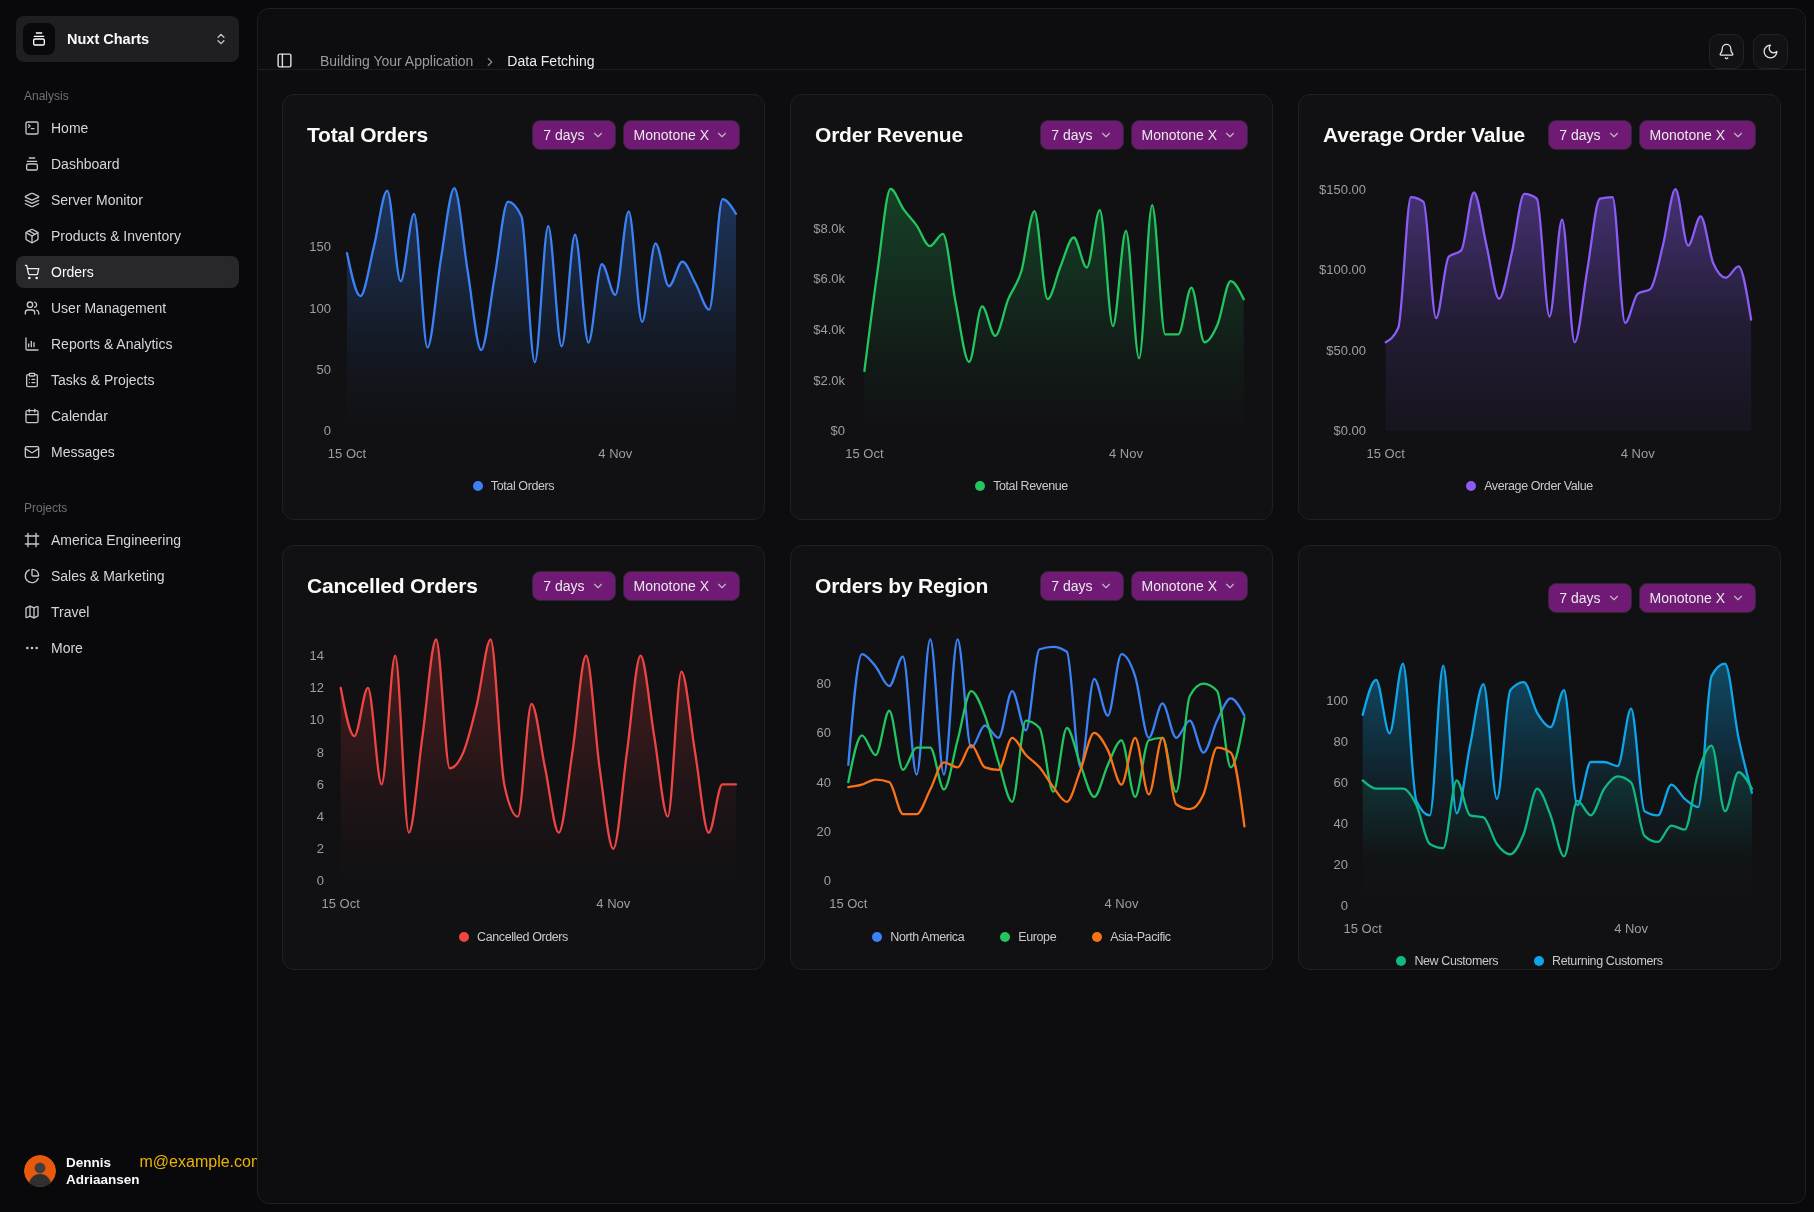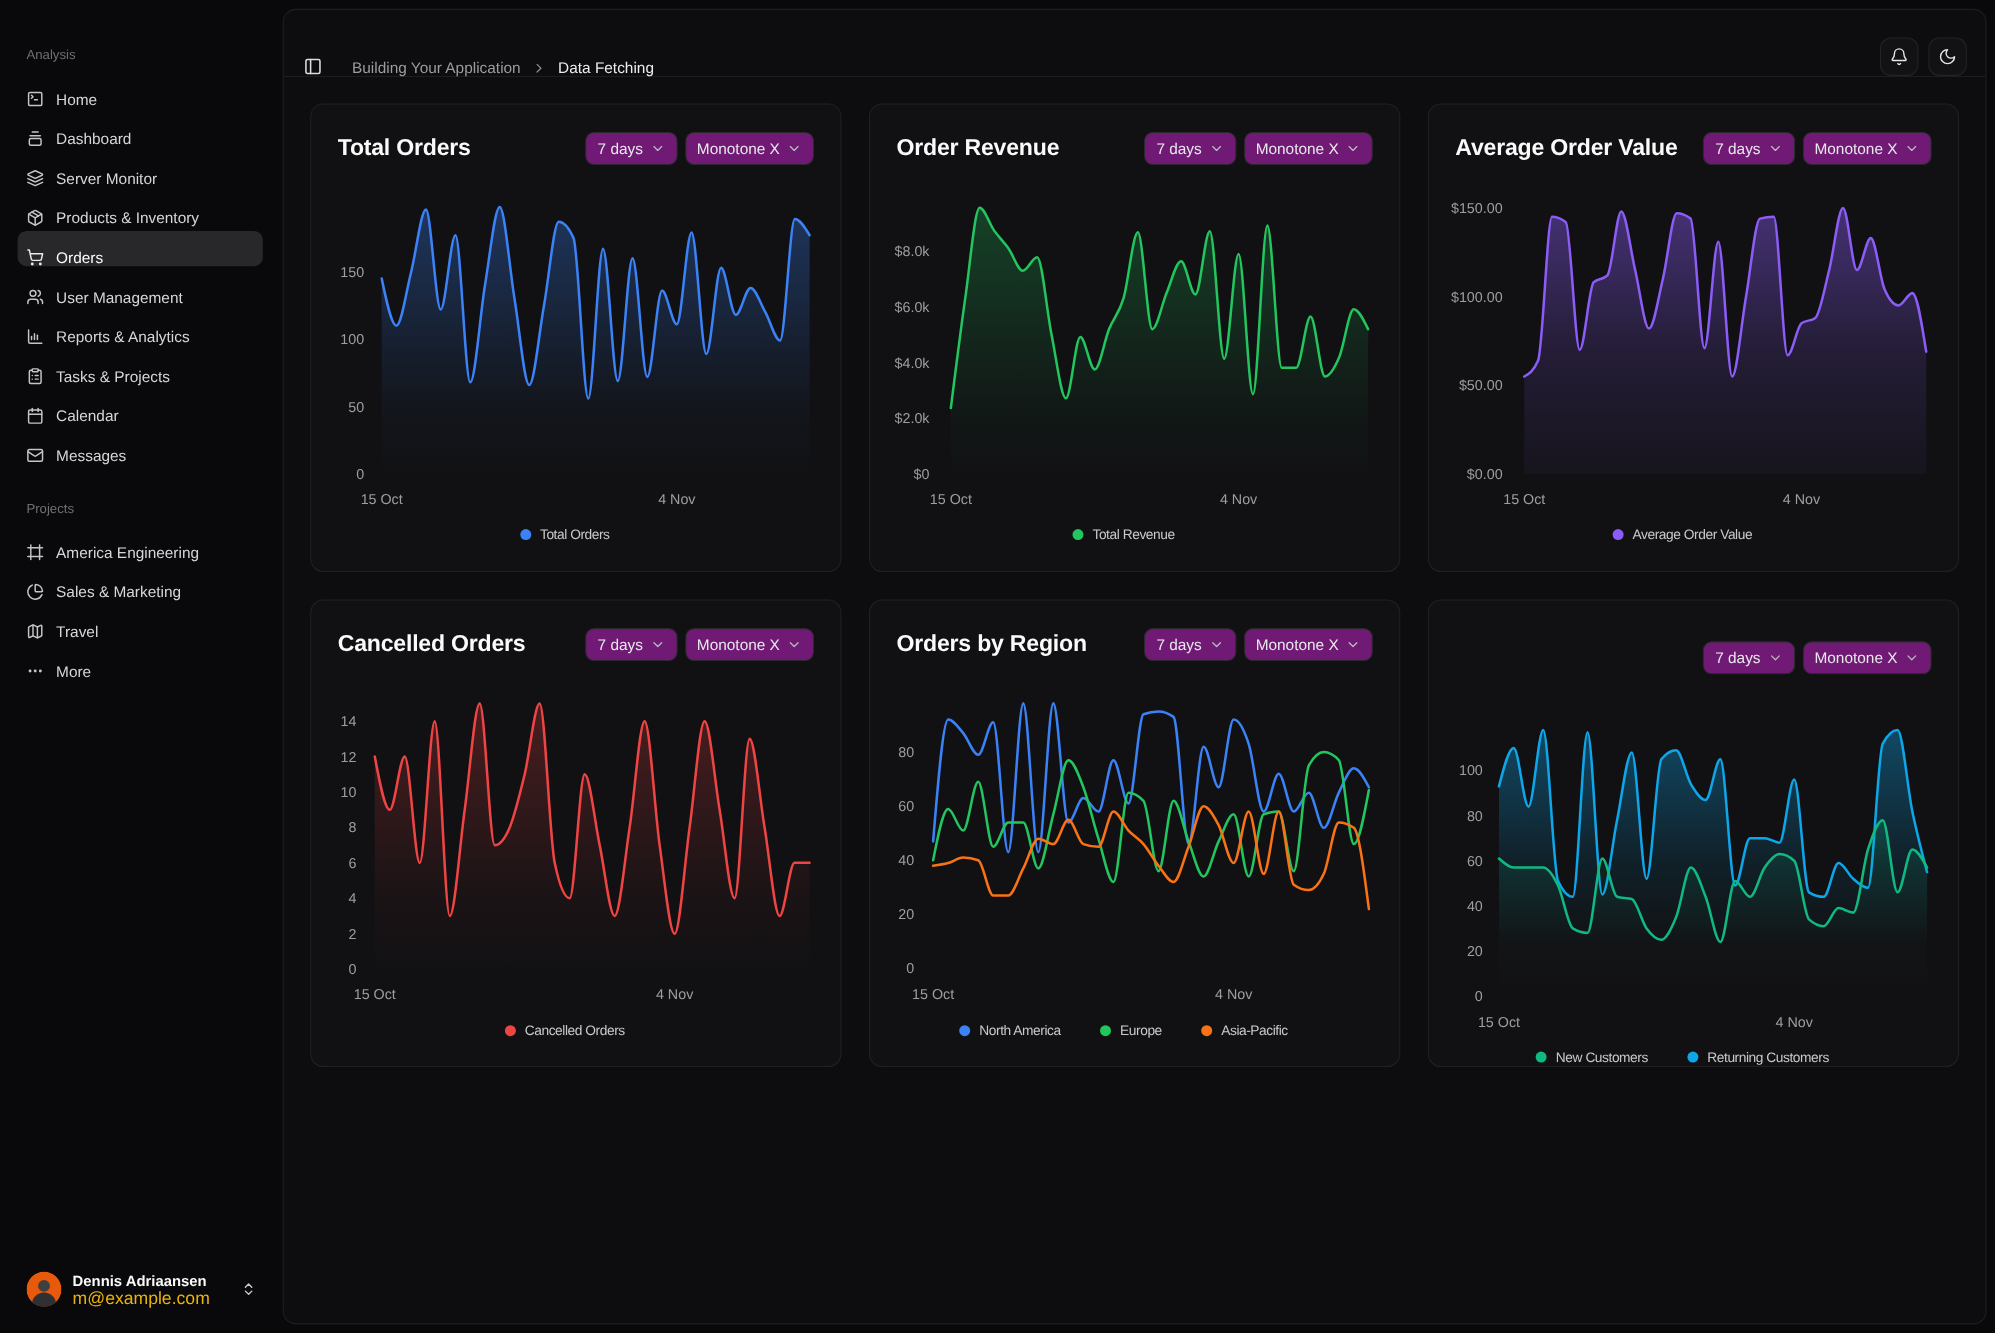--- a/index.html
+++ b/index.html
@@ -2,26 +2,26 @@
 <html><head><meta charset="utf-8"><style>
 *{margin:0;padding:0;box-sizing:border-box}
 html,body{width:1814px;height:1212px;overflow:hidden}
 body{background:#09090b;font-family:"Liberation Sans",sans-serif;-webkit-font-smoothing:antialiased}
 .sidebar{position:absolute;left:0;top:0;width:257px;height:1212px;padding:16px;color:#d9d9dc}
 .logo{display:flex;align-items:center;height:46.4px;background:#1f1f22;border-radius:8px;padding:7px;width:222.7px}
 .logobox{width:32px;height:32px;border-radius:8px;background:#09090b;display:flex;align-items:center;justify-content:center}
 .logotxt{font-weight:700;font-size:14.5px;color:#fafafa;margin-left:12px;flex:1}
 .logochev{display:flex;margin-right:4px}
 .slabel{font-size:12px;color:#6f6f76;height:32px;display:flex;align-items:center;padding-left:8px}
-.nitem{display:flex;align-items:flex-end;gap:11px;height:32px;margin-bottom:4px;padding-left:8px;border-radius:8px;font-size:14px;color:#d6d6da;width:222.7px}
+.nitem{display:flex;align-items:center;gap:11px;height:32px;margin-bottom:4px;padding-left:8px;border-radius:8px;font-size:14px;color:#d6d6da;width:222.7px}
 .nitem.active{background:#28282b;color:#fafafa}
 .nic{flex:0 0 auto;opacity:.92}
 .user{position:absolute;left:16px;bottom:20px;width:222.7px;display:flex;align-items:center;padding:4px 4px 4px 8px}
 .avatar{width:32px;height:32px;border-radius:50%;overflow:hidden;flex:0 0 auto}
-.uinfo{display:flex;flex-direction:column;margin-left:10px;flex:1}
+.uinfo{display:flex;margin-left:10px;flex:1}
 .uname{font-size:13.5px;font-weight:700;color:#fafafa;line-height:17px}
 .umail{font-size:16px;color:#eab308;line-height:15px}
 .uchev{display:flex;margin-right:2px}
 .main{position:absolute;left:257px;top:8px;width:1549px;height:1196px;background:#0d0d0f;border:1px solid #1f1f22;border-radius:12px}
 .topbar{display:flex;align-items:flex-end;height:61px;border-bottom:1px solid #1d1d20;padding:0 17px 0 18px}
 .panelbtn{display:flex;margin-right:27px}
 .crumb1{font-size:14px;color:#9b9ba0}
 .crumb2{font-size:14px;color:#ededf0}
 .topbar>svg{margin:0 10px}
 .tright{margin-left:auto;display:flex;gap:9px}
@@ -32,20 +32,36 @@
 .tick{fill:#9d9da3;font-size:13px;font-family:"Liberation Sans",sans-serif}
 .ctitle{position:absolute;left:24px;top:25px;font-size:21px;line-height:30px;font-weight:700;color:#fafafa;letter-spacing:-.2px}
 .btns{position:absolute;right:24px;display:flex;gap:7px}
 .dbtn{height:30px;padding:0 10px;border-radius:8px;background:#701a75;border:1px solid #2a2a2e;color:#e8e8ea;font-size:14px;font-family:"Liberation Sans",sans-serif;display:flex;align-items:center;gap:6px}
 .legend{position:absolute;left:0;width:100%;padding-right:20px;box-sizing:border-box;display:flex;justify-content:center;gap:36px;align-items:center}
 .li{display:flex;align-items:center;gap:8px;font-size:12.5px;letter-spacing:-.4px;color:#c9c9cd}
 .dot{width:10px;height:10px;border-radius:50%;display:inline-block}
 </style></head>
 <body>
 <div class="sidebar">
+  <div class="logo">
+      <span class="logobox">
+        <svg width="16" height="16" viewBox="0 0 24 24" fill="none" stroke="#fff" stroke-width="2" stroke-linecap="round" stroke-linejoin="round">
+          <path d="M8 3h8"></path>
+          <path d="M5 8h14"></path>
+          <rect x="4" y="12" width="16" height="9" rx="2"></rect>
+        </svg>
+      </span>
+      <span class="logotxt">Nuxt Charts</span>
+      <span class="logochev">
+        <svg width="14" height="14" viewBox="0 0 24 24" fill="none" stroke="#c9c9ce" stroke-width="2.2" stroke-linecap="round" stroke-linejoin="round">
+          <path d="m7 15 5 5 5-5"></path>
+          <path d="m7 9 5-5 5 5"></path>
+        </svg>
+      </span>
+    </div>
   <div class="slabel" style="margin-top:18px">Analysis</div>
   <div class="nitem">
       <svg class="nic " width="16" height="16" viewBox="0 0 24 24" fill="none" stroke="currentColor" stroke-width="2" stroke-linecap="round" stroke-linejoin="round">
         <path d="m7 11 2-2-2-2"></path>
         <path d="M11 13h4"></path>
         <rect width="18" height="18" x="3" y="3" rx="2"></rect>
       </svg>
       <span>Home</span>
     </div>
   <div class="nitem">

